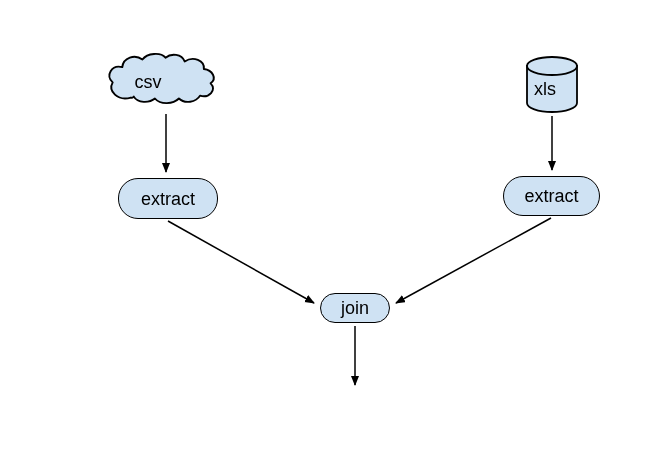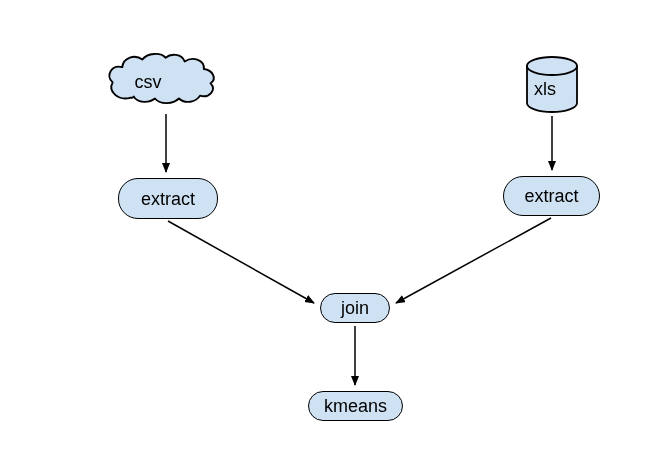--- a/index.html
+++ b/index.html
@@ -89,17 +89,14 @@
   </div>
 
   <div class="node process" id="extract-right">
     <span>extract</span>
   </div>
 
   <div class="node small" id="join">
     <span>join</span>
   </div>
 
-  <div class="node small" id="kmeans">
-    <span>kmeans</span>
-  </div>
 
 </div>
 
 </body></html>

